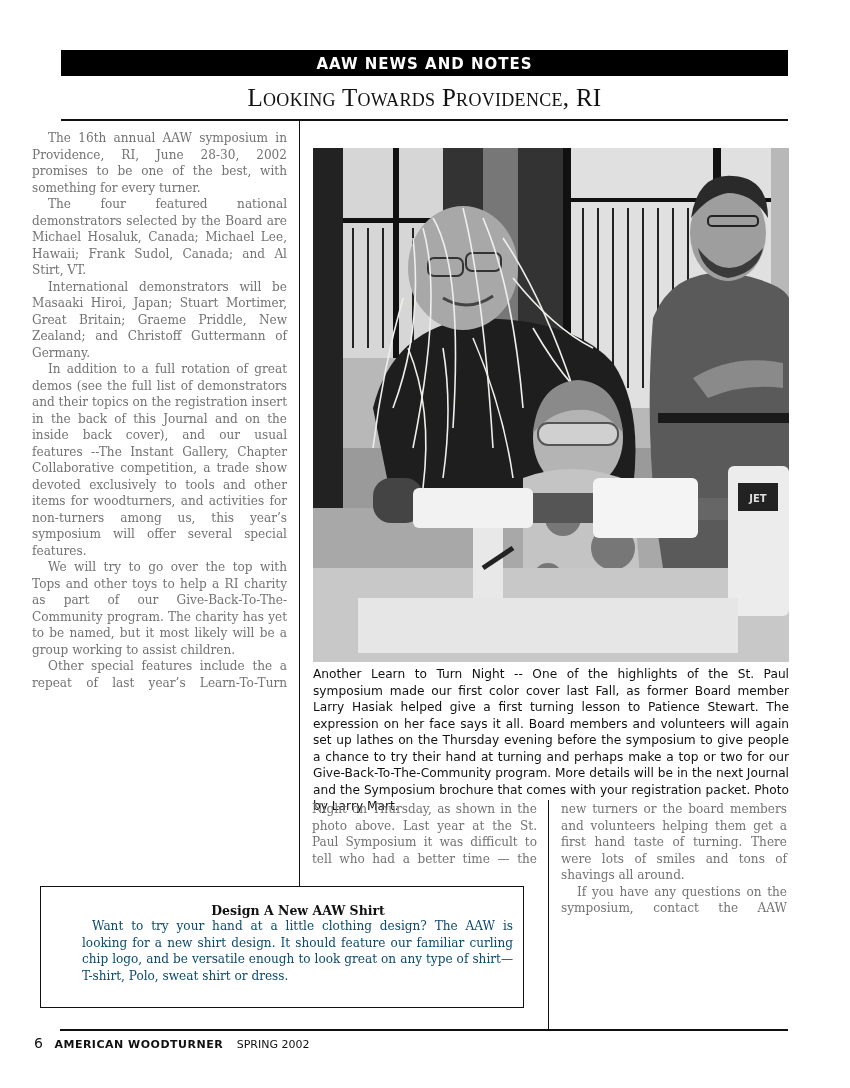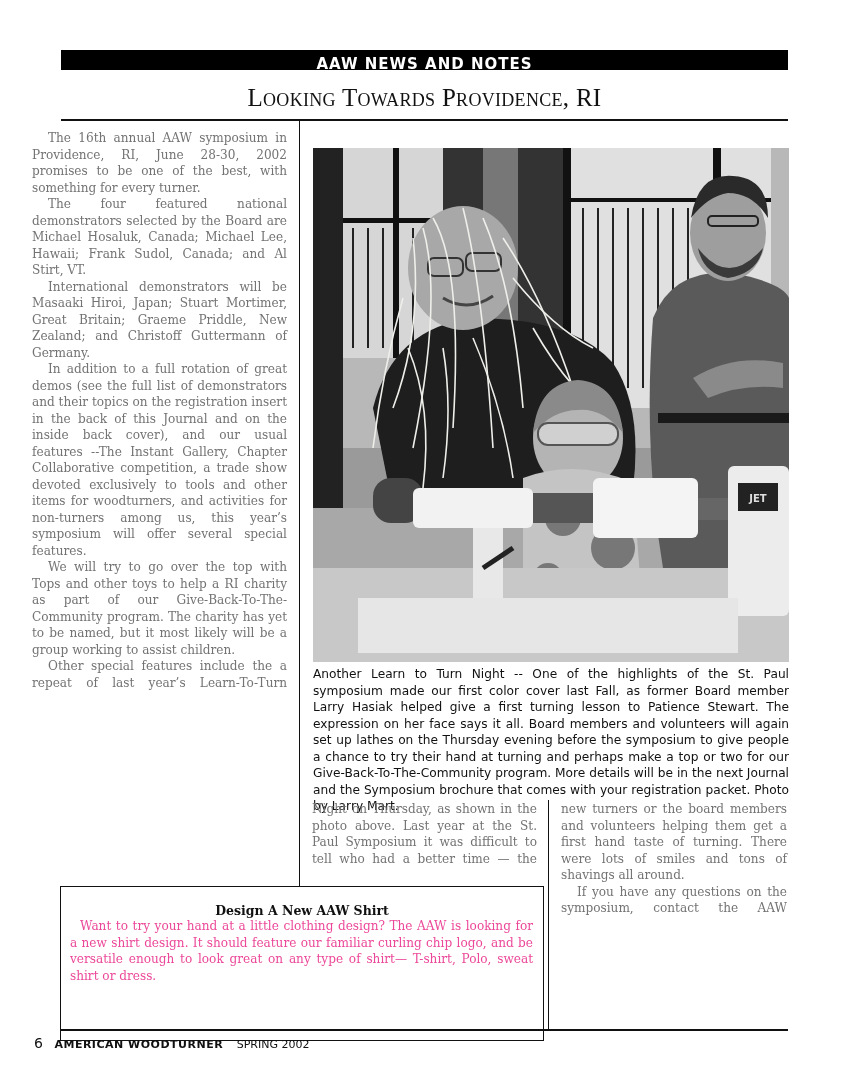--- a/index.html
+++ b/index.html
@@ -1,37 +1,37 @@
 <!DOCTYPE html>
 <html><head>
 <meta charset="utf-8">
 <style>
   html, body { margin:0; padding:0; background:#fff; }
   body { width:850px; height:1088px; position:relative; overflow:hidden; color:#111; }
   .abs { position:absolute; }
-  .banner { left:61px; top:50px; width:727px; height:20px; background:#000; color:#fff;
+  .banner { left:61px; top:50px; width:727px; height:26px; background:#000; color:#fff;
     font-family:"DejaVu Sans", sans-serif; font-weight:bold; font-size:15px; letter-spacing:1px;
     text-align:center; line-height:29px; }
   .title { left:61px; top:84px; width:727px; text-align:center;
     font-family:"Liberation Serif", serif; font-size:25px; color:#111; font-variant:small-caps; letter-spacing:0.3px; }
   .rule-top { left:61px; top:119px; width:727px; height:2px; background:#111; }
   .vline-left { left:299px; top:120px; width:1px; height:766px; background:#111; }
   .vline-right { left:548px; top:800px; width:1px; height:231px; background:#111; }
   .rule-bottom { left:60px; top:1029px; width:728px; height:2px; background:#111; }
   .body-text { font-family:"DejaVu Serif", serif; font-size:12.1px; line-height:16.5px; text-align:justify; color:#737373; }
   .body-text p { margin:0; text-indent:16px; }
   .col-left { left:32px; top:130px; width:255px; }
   .col-mid { left:312px; top:801px; width:225px; }
   .col-right { left:561px; top:801px; width:226px; }
   .photo { left:313px; top:148px; width:476px; height:514px; background:#888; overflow:hidden; }
   .caption { left:313px; top:666px; width:476px; font-family:"DejaVu Sans", sans-serif; font-size:12.2px;
     line-height:16.5px; text-align:justify; color:#111; }
-  .shirt-box { left:60px; top:886px; width:484px; height:155px; border:1.5px solid #111; box-sizing:border-box; background:#fff; }
+  .shirt-box { left:40px; top:886px; width:484px; height:122px; border:1.5px solid #111; box-sizing:border-box; background:#fff;padding-left:32px; }
   .shirt-box .hd { font-family:"DejaVu Serif", serif; font-weight:bold; font-size:12.5px; text-align:center; margin-top:16px; }
-  .shirt-box .bd { font-family:"DejaVu Serif", serif; font-size:12.1px; line-height:16.5px; text-align:justify; padding:0 10px 0 9px; color:#ec4899; }
+  .shirt-box .bd { font-family:"DejaVu Serif", serif; font-size:12.1px; line-height:16.5px; text-align:justify; padding:0 10px 0 9px; color:#0c4a6e; }
   .shirt-box .bd p { margin:0; text-indent:10px; }
   .footer { left:34px; top:1035px; font-family:"DejaVu Sans", sans-serif; font-size:11px; color:#111; white-space:nowrap; }
   .footer .pg { font-size:14px; margin-right:8px; }
   .footer .pub { font-weight:bold; letter-spacing:0.5px; margin-right:10px; }
 </style>
 </head>
 <body>
 
 <div class="abs banner">AAW NEWS AND NOTES</div>
 <div class="abs title">Looking Towards Providence, RI</div>

